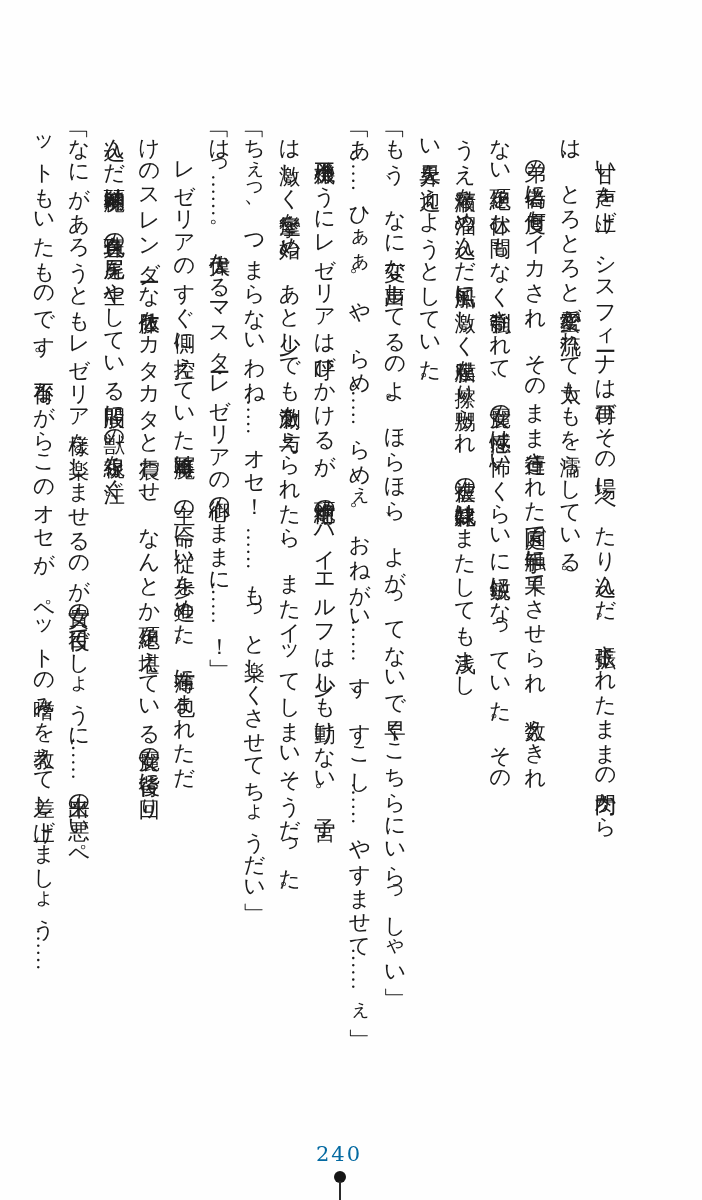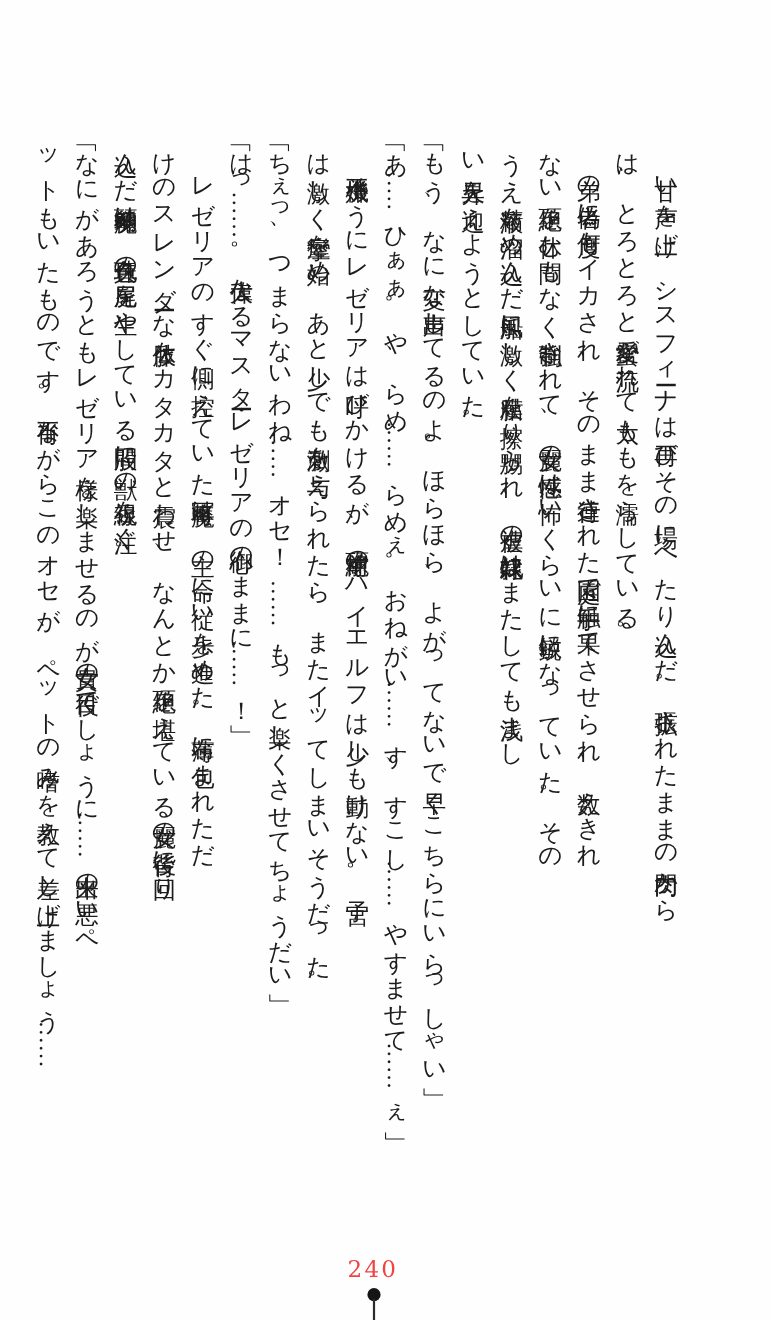--- a/index.html
+++ b/index.html
@@ -42,21 +42,21 @@
     height: 60px;
   }
   .page-number {
     position: absolute;
     left: 339px;
     top: 2px;
     transform: translateX(-50%);
     font-family: "DejaVu Serif", "Liberation Serif", serif;
     font-size: 21px;
     letter-spacing: 2px;
-    color: #ef4444;
+    color: #0369a1;
   }
   .page-marker {
     position: absolute;
     left: 0;
     top: 0;
     width: 702px;
     height: 60px;
   }
   .marker-dot {
     position: absolute;

